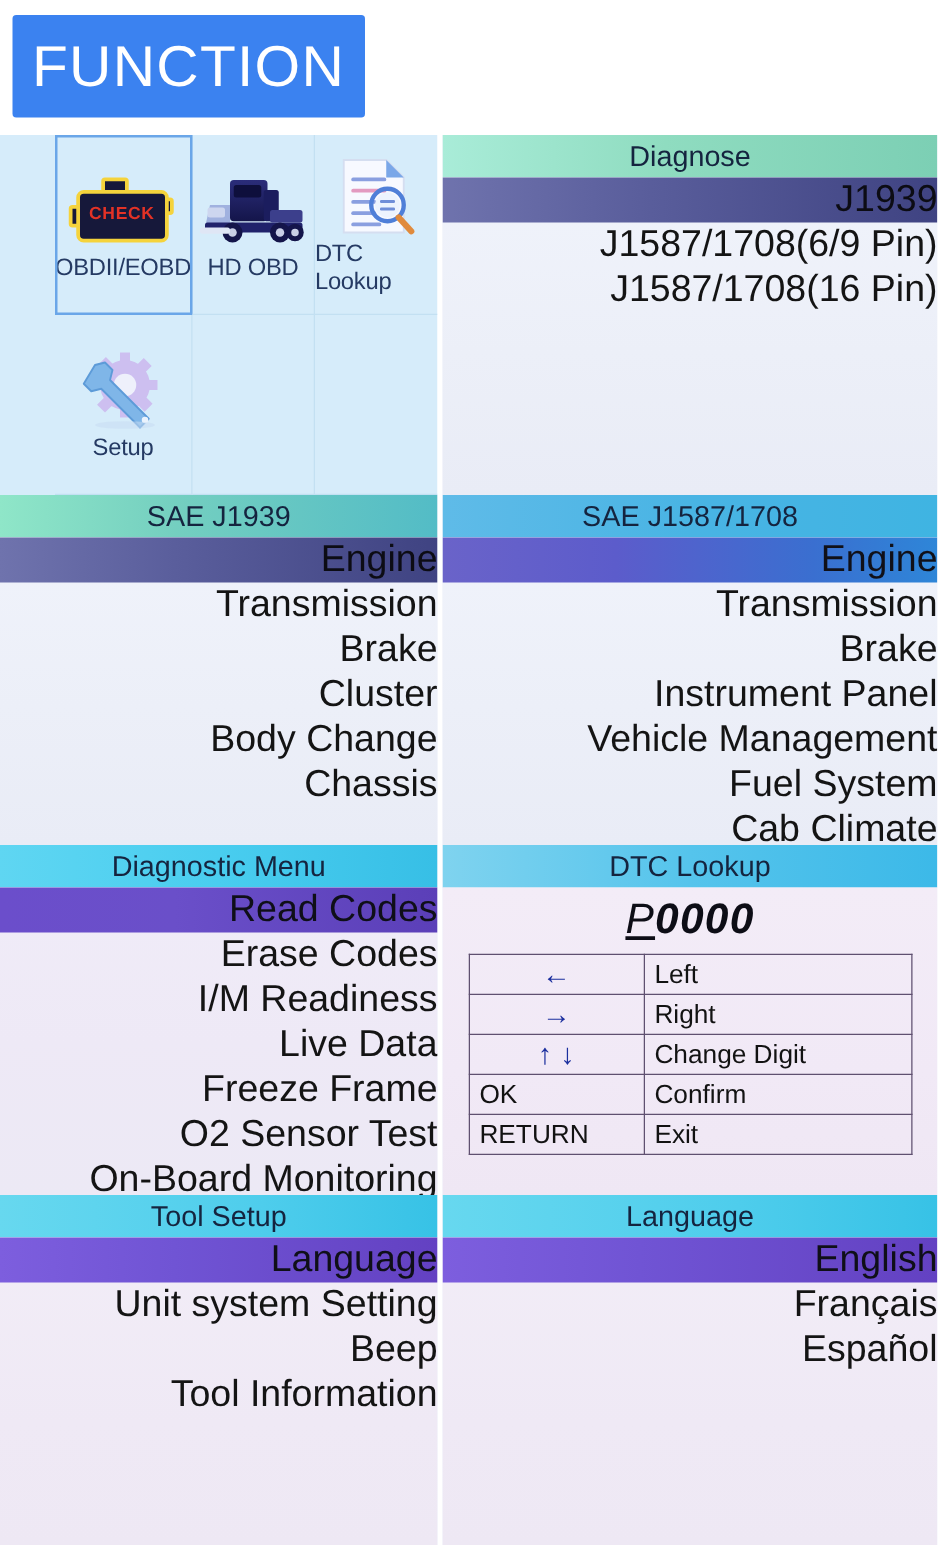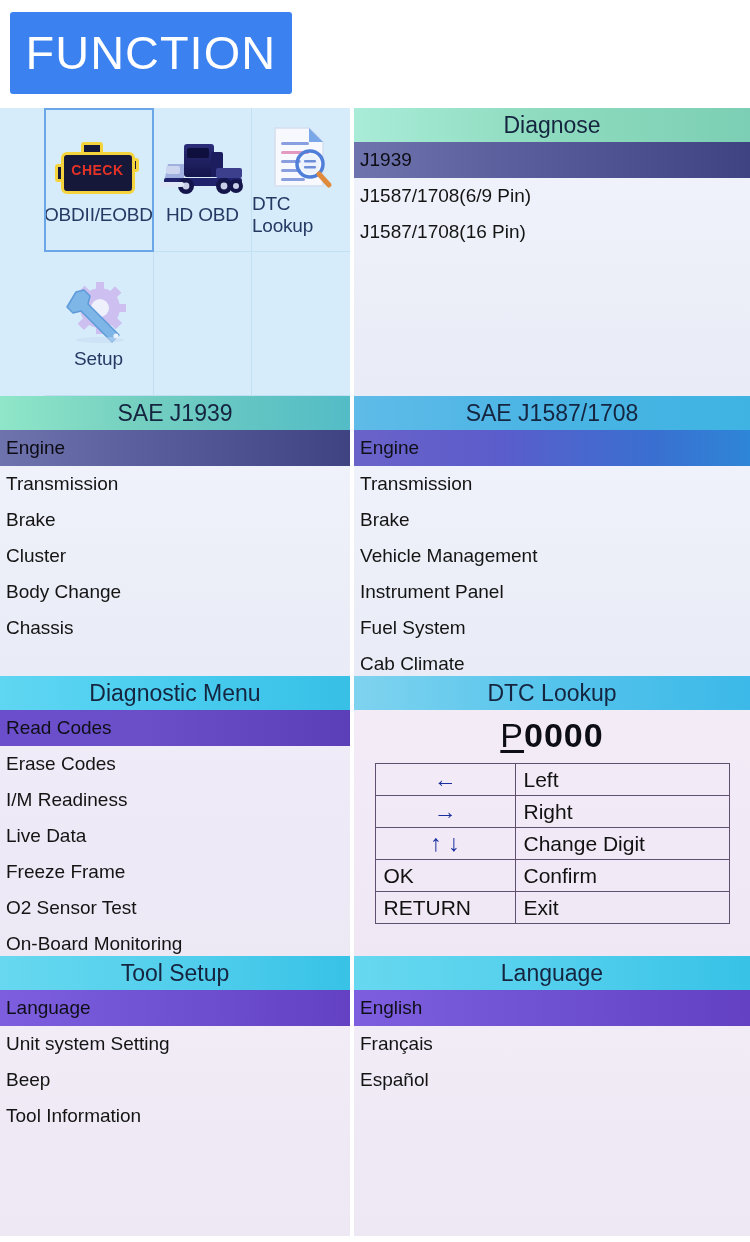--- a/index.html
+++ b/index.html
@@ -92,32 +92,32 @@
   .tb-cyan2 { background: linear-gradient(to right, #67d8ef 0%, #4ecdec 60%, #37c2e6 100%); }
   .tb-skyblue { background: linear-gradient(to right, #7fd3ef 0%, #55c4ec 50%, #3cb9e8 100%); }
 
   .list-body { height: 246px; position: relative; }
   .body-white { background: linear-gradient(to bottom, #f0f3fb 0%, #eceff8 55%, #e9ecf6 100%); }
   .body-lav   { background: linear-gradient(to bottom, #f0ecf8 0%, #eee9f6 50%, #ece9f5 100%); }
   .body-pink  { background: linear-gradient(to bottom, #f2edf7 0%, #efe9f5 60%, #eee8f4 100%); }
 
   .li {
     height: 36px; line-height: 36px; padding-left: 6px;
-    font-size: 19px; color: #141414; white-space: nowrap;
+    font-size: 30px; color: #141414; white-space: nowrap; text-align: right;
   }
   .li.sel-dark  { background: linear-gradient(to right, #6f73ad 0%, #5a5e9c 40%, #3f4382 100%); color:#0c0c14; }
   .li.sel-blue  { background: linear-gradient(to right, #6a63c9 0%, #5c5ccb 35%, #3a6fd0 75%, #2e86d8 100%); color:#101018; }
   .li.sel-purp  { background: linear-gradient(to right, #6b4ecb 0%, #6a4fc9 40%, #5b3fb8 100%); color:#0f0f18; }
   .li.sel-purp2 { background: linear-gradient(to right, #7d5ede 0%, #7054d4 40%, #6341c2 100%); color:#0f0f18; }
 
   
   .dtc-body { height: 246px; background: linear-gradient(to bottom, #f3ecf7 0%, #f1e9f6 60%, #efe7f4 100%); padding: 0; }
   .dtc-code {
     text-align: center; font-size: 34px; font-weight: bold;
-    color: #0d0d16; letter-spacing: 1px; padding: 6px 0 8px 0;
+    color: #0d0d16; letter-spacing: 1px; padding: 6px 0 8px 0; font-style: italic;
   }
   .dtc-code .cursor { text-decoration: underline; text-underline-offset: 3px; font-weight: normal; }
   .dtc-table { width: 355px; margin: 0 auto; border-collapse: collapse; }
   .dtc-table td {
     border: 1px solid #5f5070; height: 32px;
     font-size: 21px; color: #121212; padding: 0 8px;
   }
   .dtc-table td.keycell { width: 140px; text-align: left; }
   .dtc-table td.keycell.center { text-align: center; }
   .arrow { color: #1b2f9e; font-size: 23px; font-weight: bold; }
@@ -254,22 +254,22 @@
           <div class="li">Chassis</div>
         </div>
       </div>
 
       <div class="panel right list-panel">
         <div class="title-bar tb-blue">SAE J1587/1708</div>
         <div class="list-body body-white">
           <div class="li sel-blue">Engine</div>
           <div class="li">Transmission</div>
           <div class="li">Brake</div>
+          <div class="li">Instrument Panel</div>
           <div class="li">Vehicle Management</div>
-          <div class="li">Instrument Panel</div>
           <div class="li">Fuel System</div>
           <div class="li">Cab Climate</div>
         </div>
       </div>
     </div>
 
     <div class="row">
 
       <div class="panel left list-panel">
         <div class="title-bar tb-cyan">Diagnostic Menu</div>

